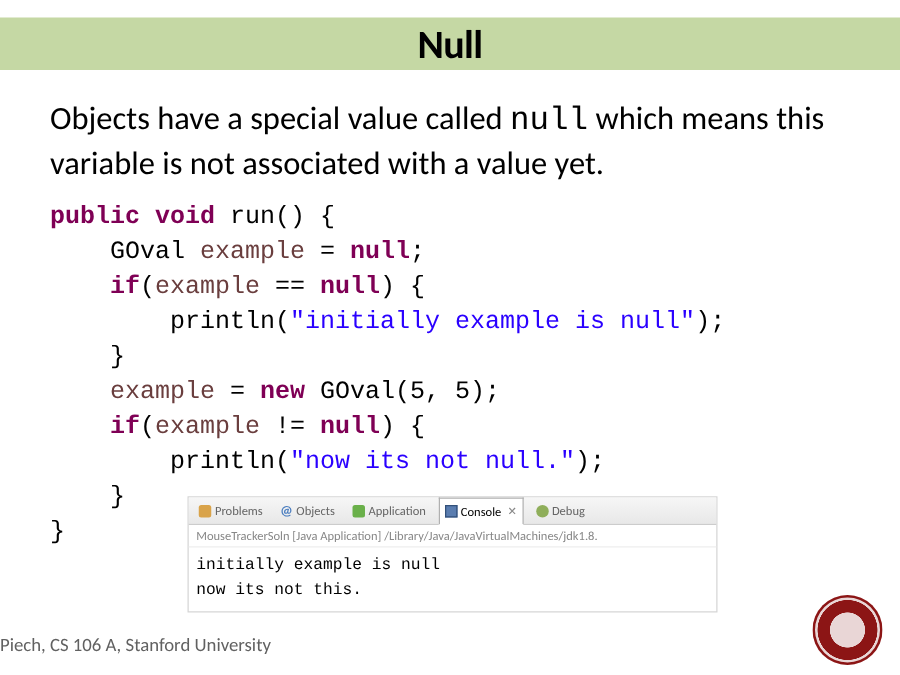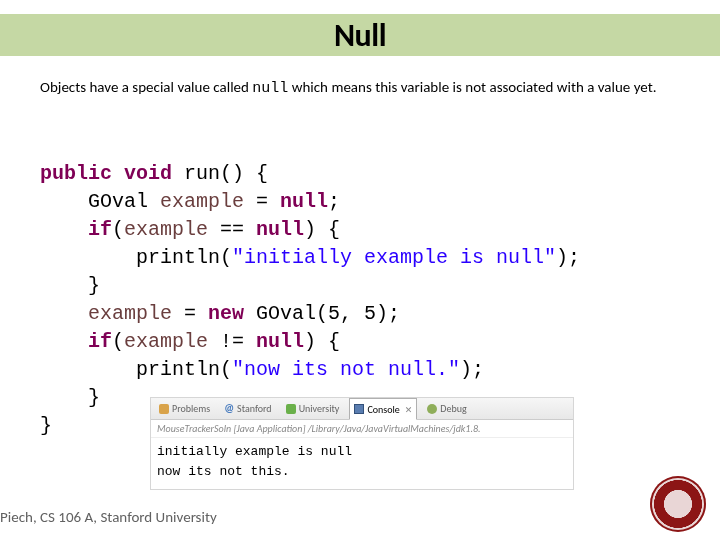--- a/index.html
+++ b/index.html
@@ -9,21 +9,21 @@
 
   .title-bar {
     position: absolute; top: 14px; left: 0; width: 100%; height: 42px;
     background: #c5d8a4;
     display: flex; align-items: center; justify-content: center;
   }
   .title-bar h1 { font-size: 32px; font-weight: 700; color: #000; letter-spacing: -0.5px; }
 
   .body-text {
     position: absolute; top: 78px; left: 40px; right: 40px;
-    font-size: 15px; color: #000; line-height: 1.3;
+    font-size: 26px; color: #000; line-height: 1.3;
   }
   .body-text .mono { font-family: "Courier New", monospace; }
 
   .code-block {
     position: absolute; top: 160px; left: 40px;
     font-family: Consolas, "Courier New", monospace;
     font-size: 20px; line-height: 1.4;
     white-space: pre;
   }
   .kw { color: #7f0055; font-weight: 700; }
@@ -48,21 +48,21 @@
   .tab-strip .ico { width: 10px; height: 10px; display: inline-block; }
   .ico-problems { background: #d9a34a; border-radius: 2px; }
   .ico-javadoc { color: #4a7dbf; font-weight: 700; font-size: 11px; }
   .ico-decl { background: #6ab04a; border-radius: 2px; }
   .ico-console { background: #5a7db0; border: 1px solid #33517a; }
   .ico-debug { background: #8fae5a; border-radius: 50%; }
   .ico-x { color: #888; font-size: 9px; margin-left: 2px; }
 
   .console-meta {
     font-size: 10px; color: #888; padding: 2px 6px; border-bottom: 1px solid #eee;
-    white-space: nowrap; overflow: hidden; font-style: italic;
+    white-space: nowrap; overflow: hidden;
   }
   .console-out {
     font-family: Consolas, "Courier New", monospace;
     font-size: 13px; color: #000; padding: 4px 6px 8px 6px;
     white-space: pre; line-height: 1.5;
   }
 
   .footer {
     position: absolute; bottom: 14px; left: 0; width: 100%;
     text-align: left; font-size: 15px; color: #616161;
@@ -100,25 +100,25 @@
 <span class="punc">}</span></div>
 
   <div class="console-panel">
     <div class="tab-strip">
       <div class="tab">
         <span class="ico ico-problems"></span>
         <span>Problems</span>
       </div>
       <div class="tab">
         <span class="ico-javadoc">@</span>
-        <span>Stanford</span>
+        <span>Objects</span>
       </div>
       <div class="tab">
         <span class="ico ico-decl"></span>
-        <span>University</span>
+        <span>Application</span>
       </div>
       <div class="tab active">
         <span class="ico ico-console"></span>
         <span>Console</span>
         <span class="ico-x">✕</span>
       </div>
       <div class="tab">
         <span class="ico ico-debug"></span>
         <span>Debug</span>
       </div>

